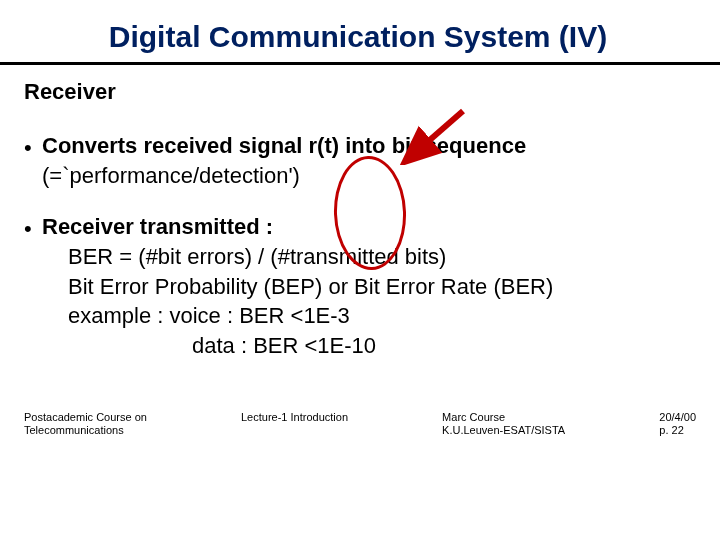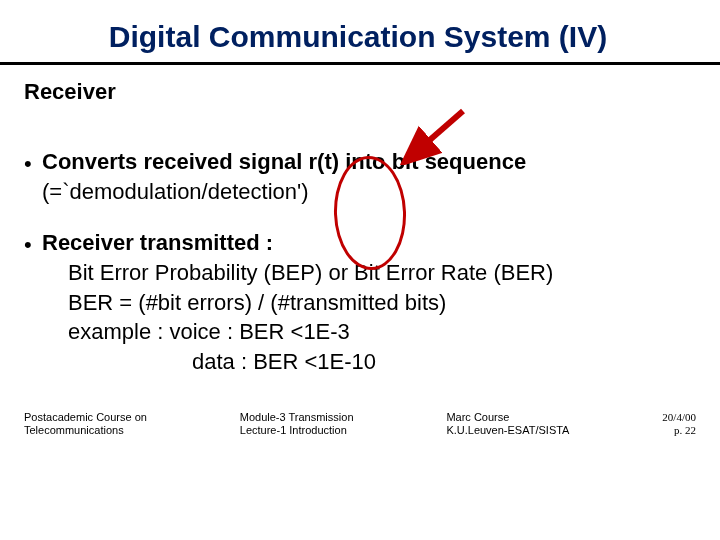--- a/index.html
+++ b/index.html
@@ -27,21 +27,21 @@
     margin: 2px 0 8px 0;
   }
   .hr {
     border: none;
     border-top: 3px solid #000;
     margin: 4px -28px 14px -28px;
   }
   .section {
     font-size: 22px;
     font-weight: bold;
-    margin: 4px 0 42px 0;
+    margin: 4px 0 26px 0;
   }
   .body {
     font-size: 22px;
     line-height: 1.35;
   }
   .bullet {
     display: flex;
     margin-bottom: 18px;
   }
   .bullet .dot {
@@ -87,48 +87,48 @@
     bottom: 10px;
     display: flex;
     font-size: 11px;
     color: #000;
     padding: 0 24px;
     gap: 33px;
     align-items: flex-start;
     justify-content: space-between;
   }
   .fcol { line-height: 1.25; }
-  .fright { text-align: right; font-family: Liberation Serif, serif; }
+  .fright { text-align: left; }
 </style>
 </head>
 <body>
 
 <div class="slide">
 
   <div class="title">Digital Communication System (IV)</div>
   <hr class="hr">
 
   <div class="section">Receiver</div>
 
   <div class="body">
 
     <div class="bullet">
       <div class="dot">•</div>
       <div class="btext">
         <span class="bold">Converts received signal  r(t) into bit sequence</span><br>
-        <span>(=`demodulation/detection')</span>
+        <span>(=`performance/detection')</span>
       </div>
     </div>
 
     <div class="bullet" style="margin-top:22px;">
       <div class="dot">•</div>
       <div class="btext">
         <span class="bold">Receiver transmitted :</span>
+        <div class="indent1">BER = (#bit errors) / (#transmitted bits)</div>
         <div class="indent1">Bit Error Probability (BEP) or Bit Error Rate (BER)</div>
-        <div class="indent1">BER = (#bit errors) / (#transmitted bits)</div>
         <div class="indent1">example :   voice : BER &lt;1E-3</div>
         <div class="indent3">data  : BER &lt;1E-10</div>
       </div>
     </div>
 
   </div>
 
   <div class="ring"></div>
 
   <svg class="arrow" viewBox="0 0 68 58">
@@ -139,21 +139,20 @@
     </defs>
     <line x1="63" y1="4" x2="8" y2="52" stroke="#c00000" stroke-width="6" marker-end="url(#ah)"></line>
   </svg>
 
   <div class="footer">
     <div class="fcol">
       <div>Postacademic Course on</div>
       <div>Telecommunications</div>
     </div>
     <div class="fcol">
-      <div>Module-3  Transmission</div>
       <div>Lecture-1  Introduction</div>
     </div>
     <div class="fcol">
       <div>Marc Course</div>
       <div>K.U.Leuven-ESAT/SISTA</div>
     </div>
     <div class="fcol fright">
       <div>20/4/00</div>
       <div>p. 22</div>
     </div>

